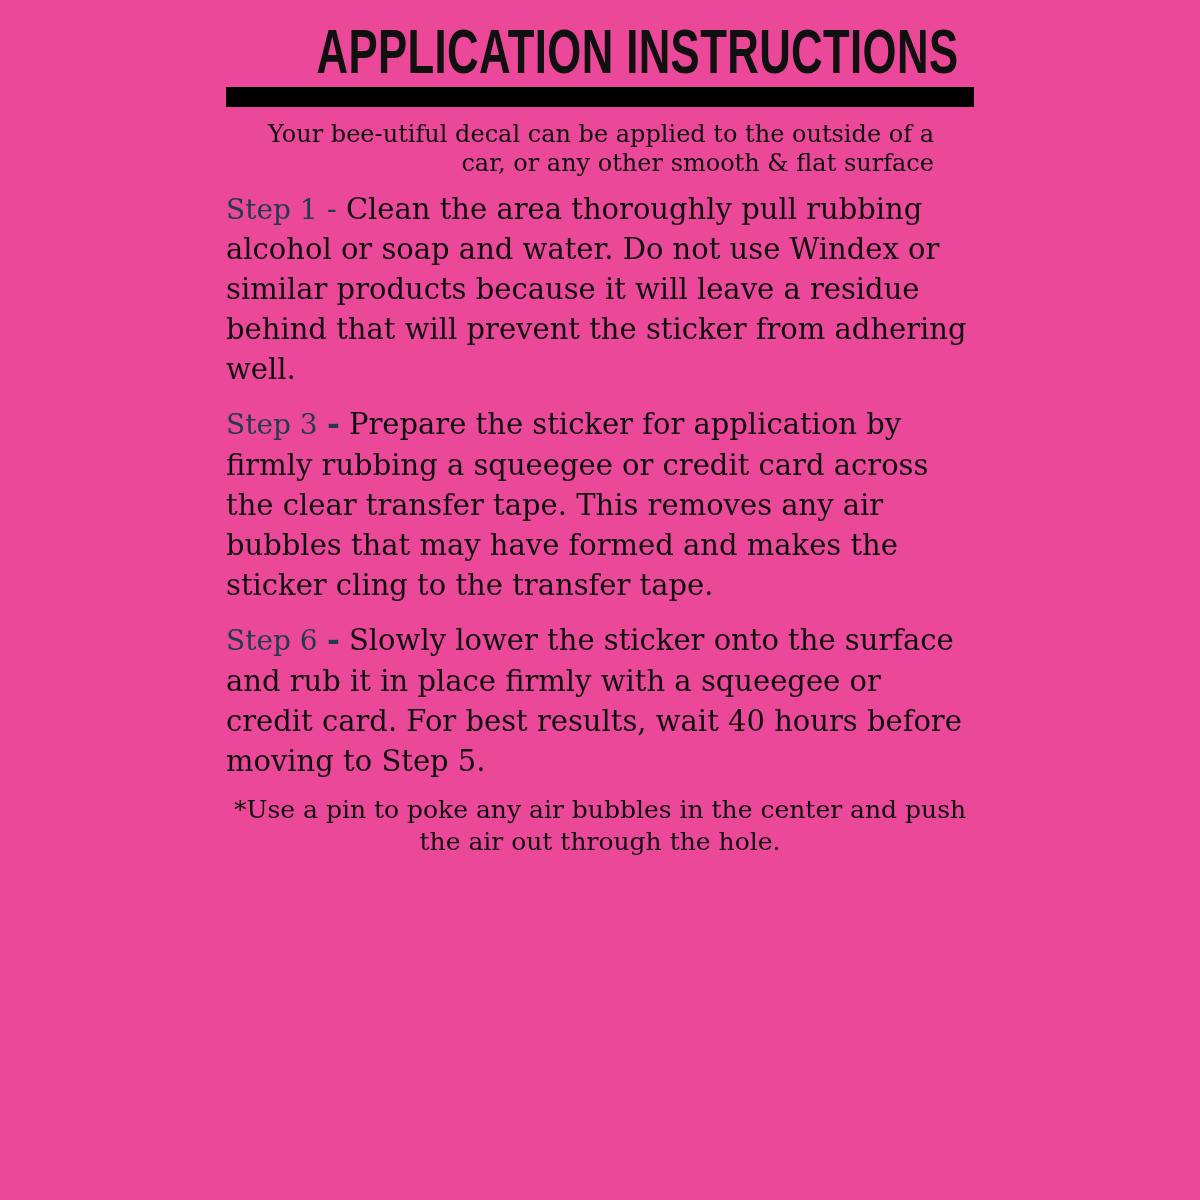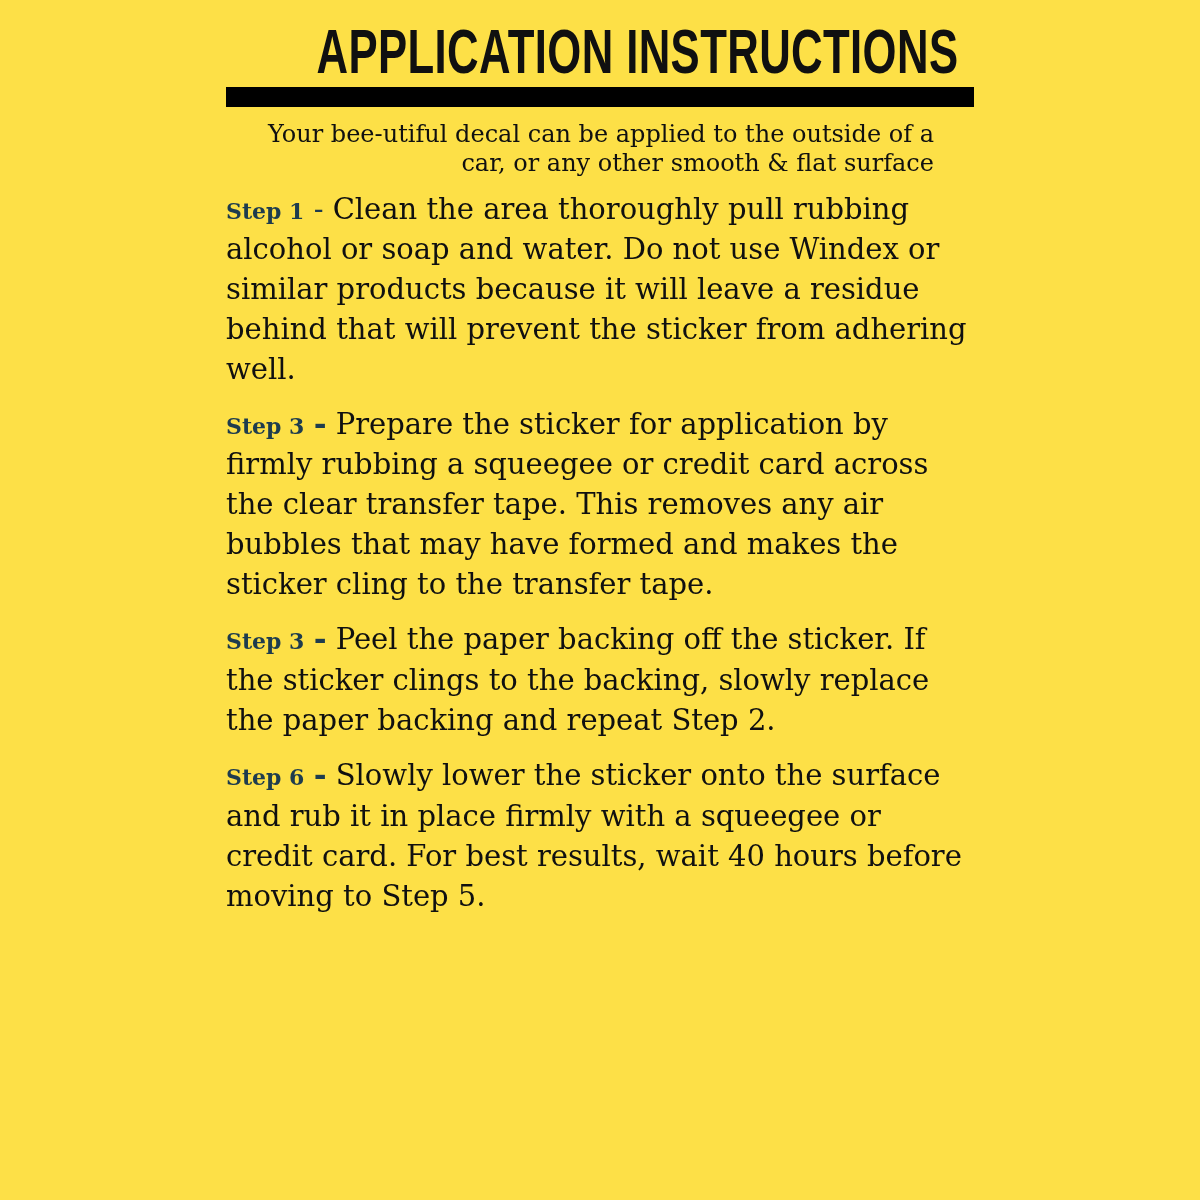--- a/index.html
+++ b/index.html
@@ -1,20 +1,20 @@
 <!DOCTYPE html>
 <html style="--accent: #1e3c4e; --text: #101010; --bar: #000000; --bee_black: #0d0d0d; --wing: #d5ccb7; --stripe: #d9a93c; --stripe_edge: #eadcae; --eye_highlight: #f5f2e8;"><head>
 <meta charset="utf-8">
 <style>
   * { box-sizing: border-box; }
   html, body { margin: 0; padding: 0; background: #ffffff; }
   .page {
     width: 1200px;
     height: 1200px;
-    background: #fde047;
+    background: #ec4899;
     font-family: "DejaVu Serif", serif;
     color: var(--text, #101010);
     overflow: hidden;
   }
   .content {
     width: 748px;
     margin: 0 auto;
     padding-top: 20px;
   }
   .title {
@@ -46,22 +46,22 @@
     margin: 0 auto 10px auto;
   }
   .steps { width: 100%; }
   .step {
     font-size: 29px;
     line-height: 1.38;
     margin: 0 0 13px 0;
   }
   .step-label {
     color: var(--accent, #1e3c4e);
-    font-weight: bold;
-    font-size: 22px;
+    font-weight: normal;
+    font-size: 28px;
   }
   .step-dash {
     color: var(--accent, #1e3c4e);
     font-weight: bold;
     font-size: 31px;
   }
   .step-dash.thin {
     font-weight: normal;
     font-size: 29px;
     color: var(--accent, #1e3c4e);
@@ -93,30 +93,26 @@
         <span class="step-dash thin">-</span>
         <span class="step-text">Clean the area thoroughly pull rubbing alcohol or soap and water. Do not use Windex or similar products because it will leave a residue behind that will prevent the sticker from adhering well.</span>
       </p>
 
       <p class="step">
         <span class="step-label">Step 3</span>
         <span class="step-dash">-</span>
         <span class="step-text">Prepare the sticker for application by firmly rubbing a squeegee or credit card across the clear transfer tape. This removes any air bubbles that may have formed and makes the sticker cling to the transfer tape.</span>
       </p>
 
-      <p class="step">
-        <span class="step-label">Step 3</span>
-        <span class="step-dash">-</span>
-        <span class="step-text">Peel the paper backing off the sticker. If the sticker clings to the backing, slowly replace the paper backing and repeat Step 2.</span>
-      </p>
 
       <p class="step">
         <span class="step-label">Step 6</span>
         <span class="step-dash">-</span>
         <span class="step-text">Slowly lower the sticker onto the surface and rub it in place firmly with a squeegee or credit card. For best results, wait 40 hours before moving to Step 5.</span>
       </p>
 
 
     </div>
 
+    <p class="footnote">*Use a pin to poke any air bubbles in the center and push the air out through the hole.</p>
 
   </div>
 </div>
 
 </body></html>

